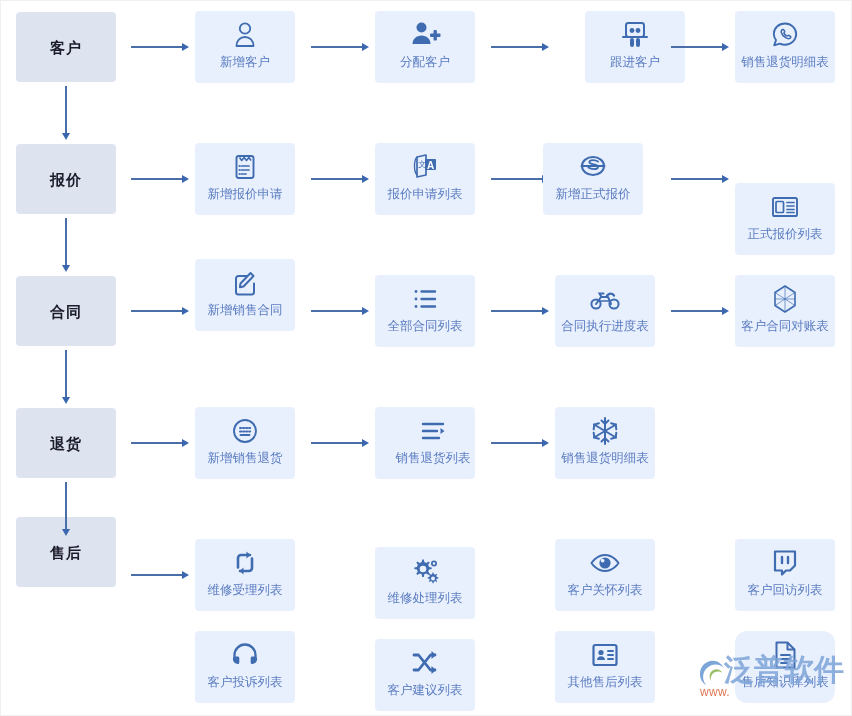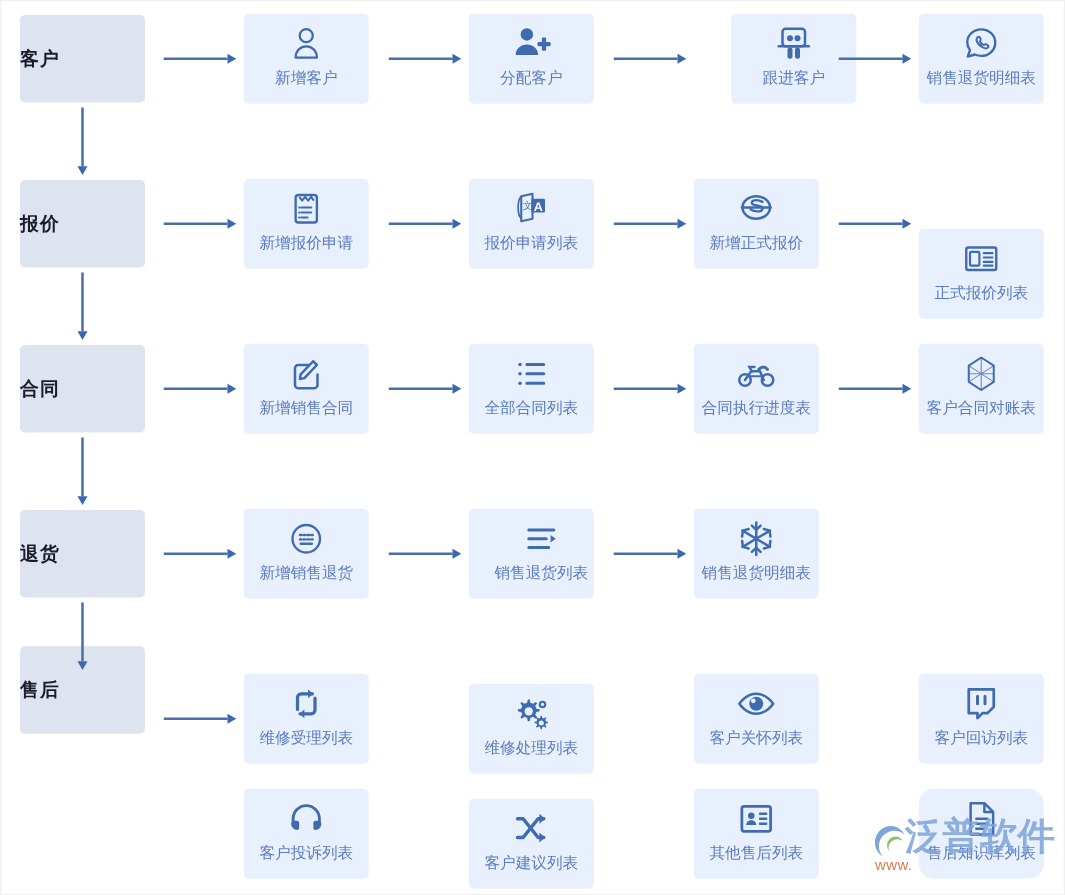--- a/index.html
+++ b/index.html
@@ -16,21 +16,21 @@
     border:1px solid #f0f0f0;
     background:#fff;
   }
 
   
   .stage{
     position:absolute;
     width:100px;height:70px;
     background:#dde3ef;
     border-radius:4px;
-    display:flex;align-items:center;justify-content:flex-start;
+    display:flex;align-items:center;justify-content:center;
   }
   .stage-label{
     font-size:15px;
     font-weight:bold;
     color:#1b1b2b;
     letter-spacing:1px;
     line-height:1;
   }
 
   
@@ -265,21 +265,21 @@
         <text x="18" y="17.5" font-size="10" fill="#ffffff" stroke="none" font-family="sans-serif" font-weight="bold">A</text>
       </svg>
     </span>
     <span class="card-label">报价申请列表</span>
   </div>
 
   <div class="harrow" style="left:490px;top:173px;width:58px;">
     <div class="shaft" style="width:51px;"></div>
       <div class="head" style="left:51px;"></div>
   </div>
-  <div class="card" style="left:554px;top:142px;">
+  <div class="card" style="left:542px;top:142px;">
     <span class="ico">
       <svg viewBox="0 0 32 32" fill="none" stroke="#3f6bb0" stroke-width="2">
         <ellipse cx="16" cy="15" rx="11" ry="9"></ellipse>
         <path d="M21 10.5c-1.6-1-3.4-1.4-5-1.4-2.3 0-3.6 1-3.6 2.2 0 2.8 8.6 1.3 8.6 4.4 0 1.4-1.7 2.4-4.2 2.4-2 0-4-.6-5.4-1.6" stroke-linecap="round" stroke-width="1.9"></path>
         <path d="M4.5 15h23" stroke-linecap="round" stroke-width="2"></path>
       </svg>
     </span>
     <span class="card-label">新增正式报价</span>
   </div>
 
@@ -295,21 +295,21 @@
         <path d="M18 11.5h7M18 15h7M18 18.5h7M18 21.5h7" stroke-linecap="round" stroke-width="1.7"></path>
       </svg>
     </span>
     <span class="card-label">正式报价列表</span>
   </div>
 
   <div class="harrow" style="left:130px;top:305px;width:58px;">
     <div class="shaft" style="width:51px;"></div>
       <div class="head" style="left:51px;"></div>
   </div>
-  <div class="card" style="left:194px;top:274px;">
+  <div class="card" style="left:194px;top:258px;">
     <span class="ico">
       <svg viewBox="0 0 32 32" fill="none" stroke="#3f6bb0" stroke-width="2">
         <path d="M25 16.5v8.5a2.5 2.5 0 0 1-2.5 2.5h-13A2.5 2.5 0 0 1 7 25V11.5A2.5 2.5 0 0 1 9.5 9h8" stroke-linecap="round"></path>
         <path d="M14.5 19.5l10-10.5-3-3-10 10.5-.6 3.7z" stroke-linejoin="round"></path>
       </svg>
     </span>
     <span class="card-label">新增销售合同</span>
   </div>
 
   <div class="harrow" style="left:310px;top:305px;width:58px;">

